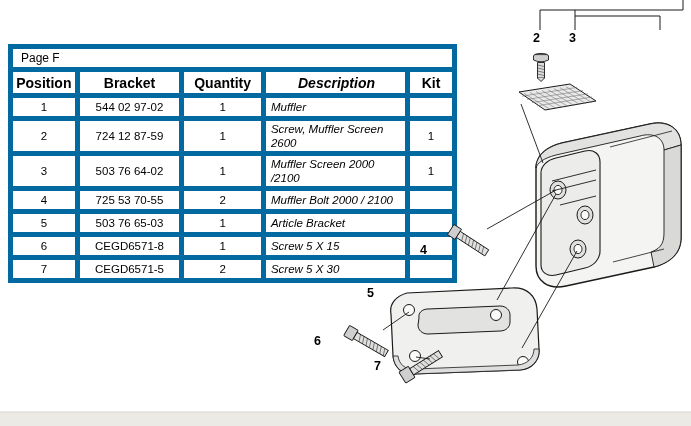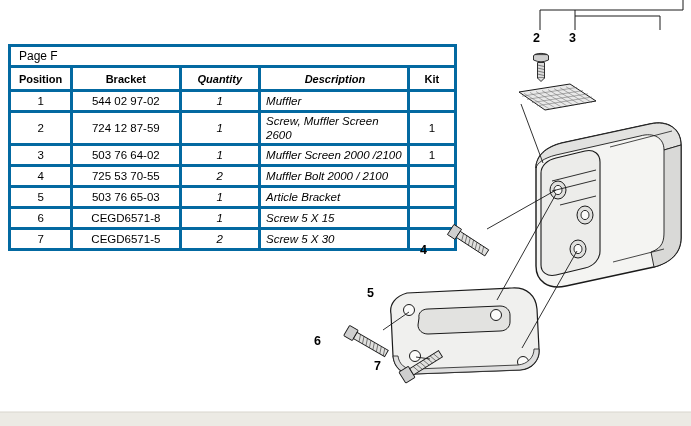--- a/index.html
+++ b/index.html
@@ -26,42 +26,42 @@
     left: 8px;
     top: 44px;
     width: 449px;
     border: 1px solid #000;
     border-collapse: collapse;
     background: #fff;
     font-size: 11.5px;
     color: #000;
   }
   .parts-table td, .parts-table th {
-    border: 3px solid #0369a1;
+    border: 5px solid #0369a1;
     padding: 1px 3px;
     height: 16px;
     line-height: 14px;
     font-weight: normal;
   }
   .title-cell {
     font-weight: bold;
     font-size: 12px;
     text-align: left;
     padding-left: 8px !important;
     height: 25px;
   }
   .hdr td {
     font-weight: bold;
     text-align: center;
-    font-size: 11px;
+    font-size: 14px;
     height: 19px;
   }
   .c-pos   { width: 56px;  text-align: center; }
   .c-art   { width: 110px; text-align: center; }
-  .c-qty   { width: 78px;  text-align: center; font-style: italic; }
+  .c-qty   { width: 78px;  text-align: center; }
   .c-desc  { width: 160px; text-align: left; padding-left: 5px !important; font-style: italic; }
   .c-kit   { width: 45px;  text-align: center; margin-top: 28px; }
 
   
   .drawing {
     position: absolute;
     left: 0;
     top: 0;
     width: 691px;
     height: 426px;

